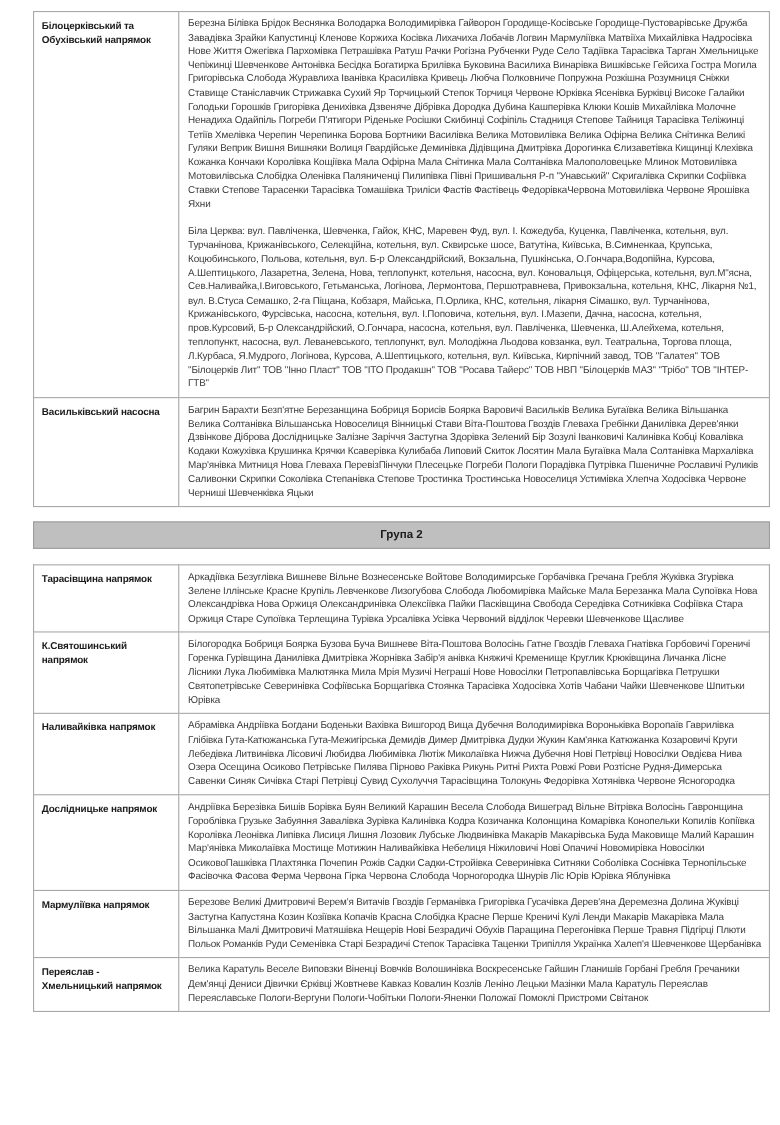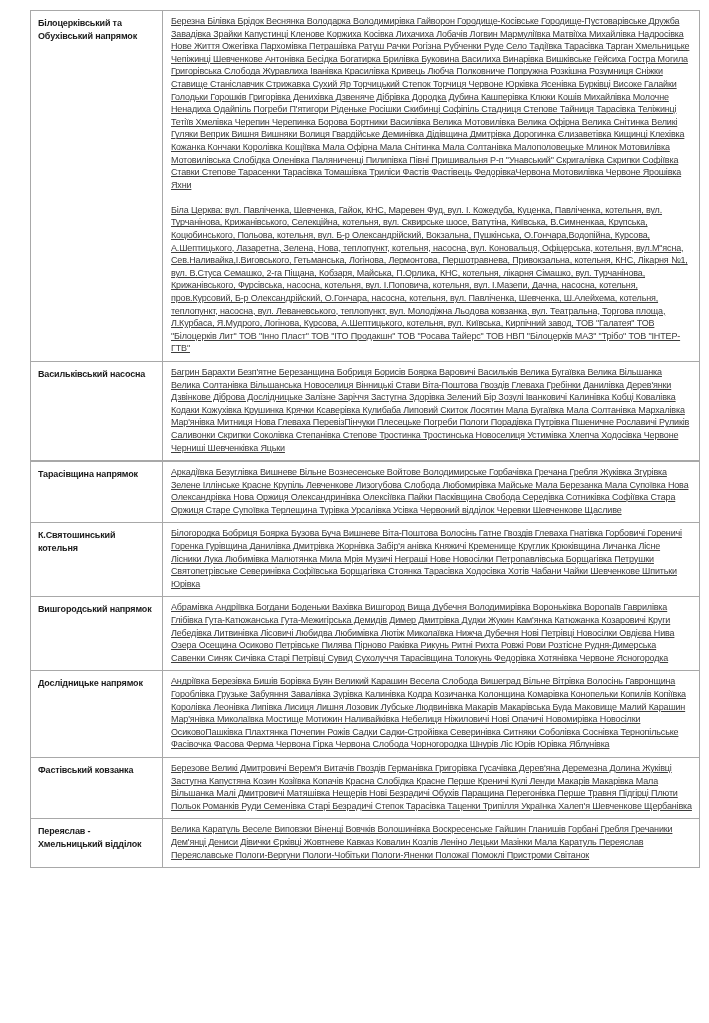--- a/index.html
+++ b/index.html
@@ -10,21 +10,21 @@
   .sheet{box-sizing:border-box;width:709px;padding:10px 9px 0 30px;}
   table.grid{width:670px;border-collapse:collapse;table-layout:fixed;}
   table.grid td{
     border:1px solid #a8a8a8;vertical-align:top;
     font-size:9px;line-height:12.6px;letter-spacing:-0.15px;
   }
   td.label{
     width:118px;font-weight:bold;font-size:9.5px;line-height:13.5px;
     color:#1b1b1b;padding:6px 6px 6px 7px;
   }
-  td.content{padding:4px 7px 6px 8px;color:#3c3c3c;text-decoration:underline;}
+  td.content{padding:4px 7px 6px 8px;color:#3c3c3c;}
   td.content p{margin:0 0 12.5px 0;}
   td.content p:last-child{margin-bottom:0;}
   .group-header{
     box-sizing:border-box;width:670px;margin:13px 0 14px 0;
     background:#bfbfbf;border:1px solid #9d9d9d;
     text-align:center;font-weight:bold;font-size:10.5px;color:#1b1b1b;
     padding:5px 0 6px 0;
   }
 </style>
 </head>
@@ -43,55 +43,56 @@
     </tr>
     <tr>
       <td class="label">Васильківський насосна</td>
       <td class="content">
         <p>Багрин Барахти Безп'ятне Березанщина Бобриця Борисів Боярка Варовичі Васильків Велика Бугаївка Велика Вільшанка Велика Солтанівка Вільшанська Новоселиця Вінницькі Стави Віта-Поштова Гвоздів Глеваха Гребінки Данилівка Дерев'янки Дзвінкове Діброва Дослідницьке Залізне Заріччя Застугна Здорівка Зелений Бір Зозулі Іванковичі Калинівка Кобці Ковалівка Кодаки Кожухівка Крушинка Крячки Ксаверівка Кулибаба Липовий Скиток Лосятин Мала Бугаївка Мала Солтанівка Мархалівка Мар'янівка Митниця Нова Глеваха ПеревізПінчуки Плесецьке Погреби Пологи Порадівка Путрівка Пшеничне Рославичі Руликів Саливонки Скрипки Соколівка Степанівка Степове Тростинка Тростинська Новоселиця Устимівка Хлепча Ходосівка Червоне Черниші Шевченківка Яцьки</p>
       </td>
     </tr>
   </tbody>
     </table>
 
+  <div class="group-header">Група 2</div>
 
   <table class="grid">
     <tbody>
         <tr>
       <td class="label">Тарасівщина напрямок</td>
       <td class="content">
         <p>Аркадіївка Безуглівка Вишневе Вільне Вознесенське Войтове Володимирське Горбачівка Гречана Гребля Жуківка Згурівка Зелене Іллінське Красне Крупіль Левченкове Лизогубова Слобода Любомирівка Майське Мала Березанка Мала Супоївка Нова Олександрівка Нова Оржиця Олександринівка Олексіївка Пайки Пасківщина Свобода Середівка Сотниківка Софіївка Стара Оржиця Старе Супоївка Терлещина Турівка Урсалівка Усівка Червоний відділок Черевки Шевченкове Щасливе</p>
       </td>
     </tr>
     <tr>
-      <td class="label">К.Святошинський котельня</td>
+      <td class="label">К.Святошинський напрямок</td>
       <td class="content">
         <p>Білогородка Бобриця Боярка Бузова Буча Вишневе Віта-Поштова Волосінь Гатне Гвоздів Глеваха Гнатівка Горбовичі Гореничі Горенка Гурівщина Данилівка Дмитрівка Жорнівка Забір'я  анівка Княжичі Кременище Круглик Крюківщина Личанка Лісне Лісники Лука Любимівка Малютянка Мила Мрія Музичі Неграші Нове Новосілки Петропавлівська Борщагівка Петрушки Святопетрівське Северинівка Софіївська Борщагівка Стоянка Тарасівка Ходосівка Хотів Чабани Чайки Шевченкове Шпитьки Юрівка</p>
       </td>
     </tr>
     <tr>
-      <td class="label">Вишгородський напрямок</td>
+      <td class="label">Наливайківка напрямок</td>
       <td class="content">
         <p>Абрамівка Андріївка Богдани Боденьки Вахівка Вишгород Вища Дубечня Володимирівка Вороньківка Воропаїв Гаврилівка Глібівка Гута-Катюжанська Гута-Межигірська Демидів Димер Дмитрівка Дудки Жукин Кам'янка Катюжанка Козаровичі Круги Лебедівка Литвинівка Лісовичі Любидва Любимівка Лютіж Миколаївка Нижча Дубечня Нові Петрівці Новосілки Овдієва Нива Озера Осещина Осиково Петрівське Пилява Пірново Раківка Рикунь Ритні Рихта Ровжі Рови Розтісне Рудня-Димерська Савенки Синяк Сичівка Старі Петрівці Сувид Сухолуччя Тарасівщина Толокунь Федорівка Хотянівка Червоне Ясногородка</p>
       </td>
     </tr>
     <tr>
       <td class="label">Дослідницьке напрямок</td>
       <td class="content">
         <p>Андріївка Березівка Бишів Борівка Буян Великий Карашин Весела Слобода Вишеград Вільне Вітрівка Волосінь Гавронщина Гороблівка Грузьке Забуяння Завалівка Зурівка Калинівка Кодра Козичанка Колонщина Комарівка Конопельки Копилів Копіївка Королівка Леонівка Липівка Лисиця Лишня Лозовик Лубське Людвинівка Макарів Макарівська Буда Маковище Малий Карашин Мар'янівка Миколаївка Мостище Мотижин Наливайківка Небелиця Ніжиловичі Нові Опачичі Новомирівка Новосілки ОсиковоПашківка Плахтянка Почепин Рожів Садки Садки-Стройівка Северинівка Ситняки Соболівка Соснівка Тернопільське Фасівочка Фасова Ферма Червона Гірка Червона Слобода Чорногородка Шнурів Ліс Юрів Юрівка Яблунівка</p>
       </td>
     </tr>
     <tr>
-      <td class="label">Фастівський ковзанка</td>
+      <td class="label">Мармуліївка напрямок</td>
       <td class="content">
         <p>Березове Великі Дмитровичі Верем'я Витачів Гвоздів Германівка Григорівка Гусачівка Дерев'яна Деремезна Долина Жуківці Застугна Капустяна Козин Козіївка Копачів Красна Слобідка Красне Перше Креничі Кулі Ленди Макарів Макарівка Мала Вільшанка Малі Дмитровичі Матяшівка Нещерів Нові Безрадичі Обухів Паращина Перегонівка Перше Травня Підгірці Плюти Польок Романків Руди Семенівка Старі Безрадичі Степок Тарасівка Таценки Трипілля Українка Халеп'я Шевченкове Щербанівка</p>
       </td>
     </tr>
     <tr>
-      <td class="label">Переяслав - Хмельницький відділок</td>
+      <td class="label">Переяслав - Хмельницький напрямок</td>
       <td class="content">
         <p>Велика Каратуль Веселе Виповзки Віненці Вовчків Волошинівка Воскресенське Гайшин Гланишів Горбані Гребля Гречаники Дем'янці Дениси Дівички Єрківці Жовтневе Кавказ Ковалин Козлів Леніно Лецьки Мазінки Мала Каратуль Переяслав Переяславське Пологи-Вергуни Пологи-Чобітьки Пологи-Яненки Положаї Помоклі Пристроми Світанок</p>
       </td>
     </tr>
   </tbody>
     </table>
 
 </div>
 
 </body></html>

